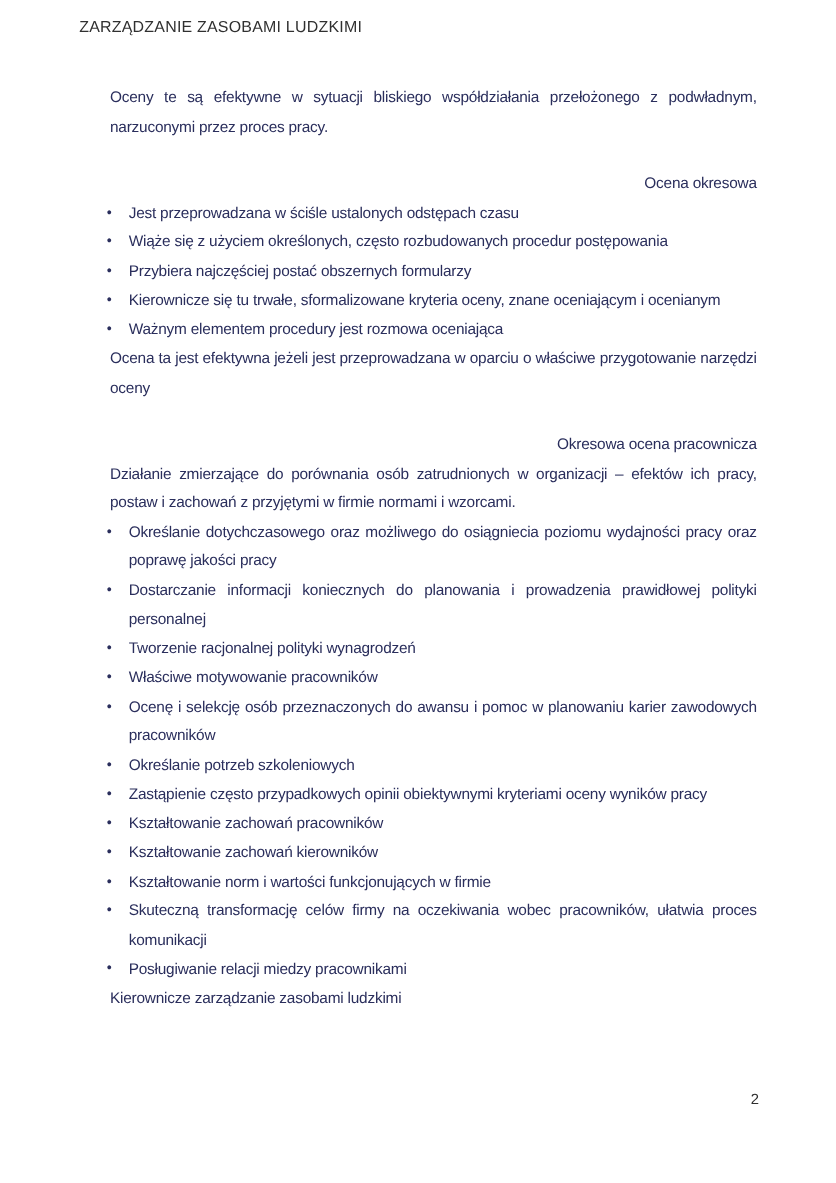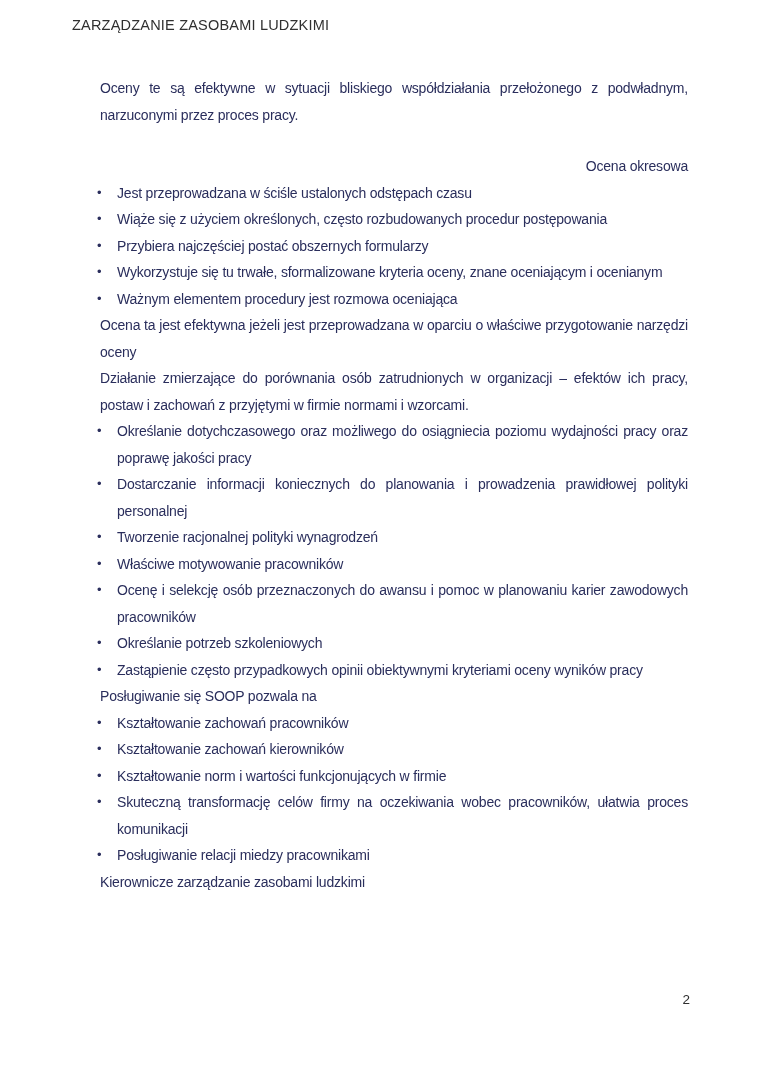--- a/index.html
+++ b/index.html
@@ -67,32 +67,32 @@
 
 <div class="page">
   <div class="doc-header">ZARZĄDZANIE ZASOBAMI LUDZKIMI</div>
 
   <div class="doc-body">
       <div class="para">Oceny te są efektywne w sytuacji bliskiego współdziałania przełożonego z podwładnym, narzuconymi przez proces pracy.</div>
       <div class="para heading gap-md">Ocena okresowa</div>
       <div class="bullet-item"><span class="bullet-marker">•</span><span>Jest przeprowadzana w ściśle ustalonych odstępach czasu</span></div>
       <div class="bullet-item"><span class="bullet-marker">•</span><span>Wiąże się z użyciem określonych, często rozbudowanych procedur postępowania</span></div>
       <div class="bullet-item"><span class="bullet-marker">•</span><span>Przybiera najczęściej postać obszernych formularzy</span></div>
-      <div class="bullet-item"><span class="bullet-marker">•</span><span>Wykorzystuje się tu trwałe, sformalizowane kryteria oceny, znane oceniającym i ocenianym</span></div>
+      <div class="bullet-item"><span class="bullet-marker">•</span><span>Kierownicze się tu trwałe, sformalizowane kryteria oceny, znane oceniającym i ocenianym</span></div>
       <div class="bullet-item"><span class="bullet-marker">•</span><span>Ważnym elementem procedury jest rozmowa oceniająca</span></div>
       <div class="para">Ocena ta jest efektywna jeżeli jest przeprowadzana w oparciu o właściwe przygotowanie narzędzi oceny</div>
+      <div class="para heading gap-md">Okresowa ocena pracownicza</div>
       <div class="para">Działanie zmierzające do porównania osób zatrudnionych w organizacji – efektów ich pracy, postaw i zachowań z przyjętymi w firmie normami i wzorcami.</div>
       <div class="bullet-item"><span class="bullet-marker">•</span><span>Określanie dotychczasowego oraz możliwego do osiągniecia poziomu wydajności pracy oraz poprawę jakości pracy</span></div>
       <div class="bullet-item"><span class="bullet-marker">•</span><span>Dostarczanie informacji koniecznych do planowania i prowadzenia prawidłowej polityki personalnej</span></div>
       <div class="bullet-item"><span class="bullet-marker">•</span><span>Tworzenie racjonalnej polityki wynagrodzeń</span></div>
       <div class="bullet-item"><span class="bullet-marker">•</span><span>Właściwe motywowanie pracowników</span></div>
       <div class="bullet-item"><span class="bullet-marker">•</span><span>Ocenę i selekcję osób przeznaczonych do awansu i pomoc w planowaniu karier zawodowych pracowników</span></div>
       <div class="bullet-item"><span class="bullet-marker">•</span><span>Określanie potrzeb szkoleniowych</span></div>
       <div class="bullet-item"><span class="bullet-marker">•</span><span>Zastąpienie często przypadkowych opinii obiektywnymi kryteriami oceny wyników pracy</span></div>
-      <div class="para">Posługiwanie się SOOP pozwala na</div>
       <div class="bullet-item"><span class="bullet-marker">•</span><span>Kształtowanie zachowań pracowników</span></div>
       <div class="bullet-item"><span class="bullet-marker">•</span><span>Kształtowanie zachowań kierowników</span></div>
       <div class="bullet-item"><span class="bullet-marker">•</span><span>Kształtowanie norm i wartości funkcjonujących w firmie</span></div>
       <div class="bullet-item"><span class="bullet-marker">•</span><span>Skuteczną transformację celów firmy na oczekiwania wobec pracowników, ułatwia proces komunikacji</span></div>
       <div class="bullet-item"><span class="bullet-marker">•</span><span>Posługiwanie relacji miedzy pracownikami</span></div>
       <div class="para">Kierownicze zarządzanie zasobami ludzkimi</div>
     </div>
 
   <div class="page-number">2</div>
 </div>

